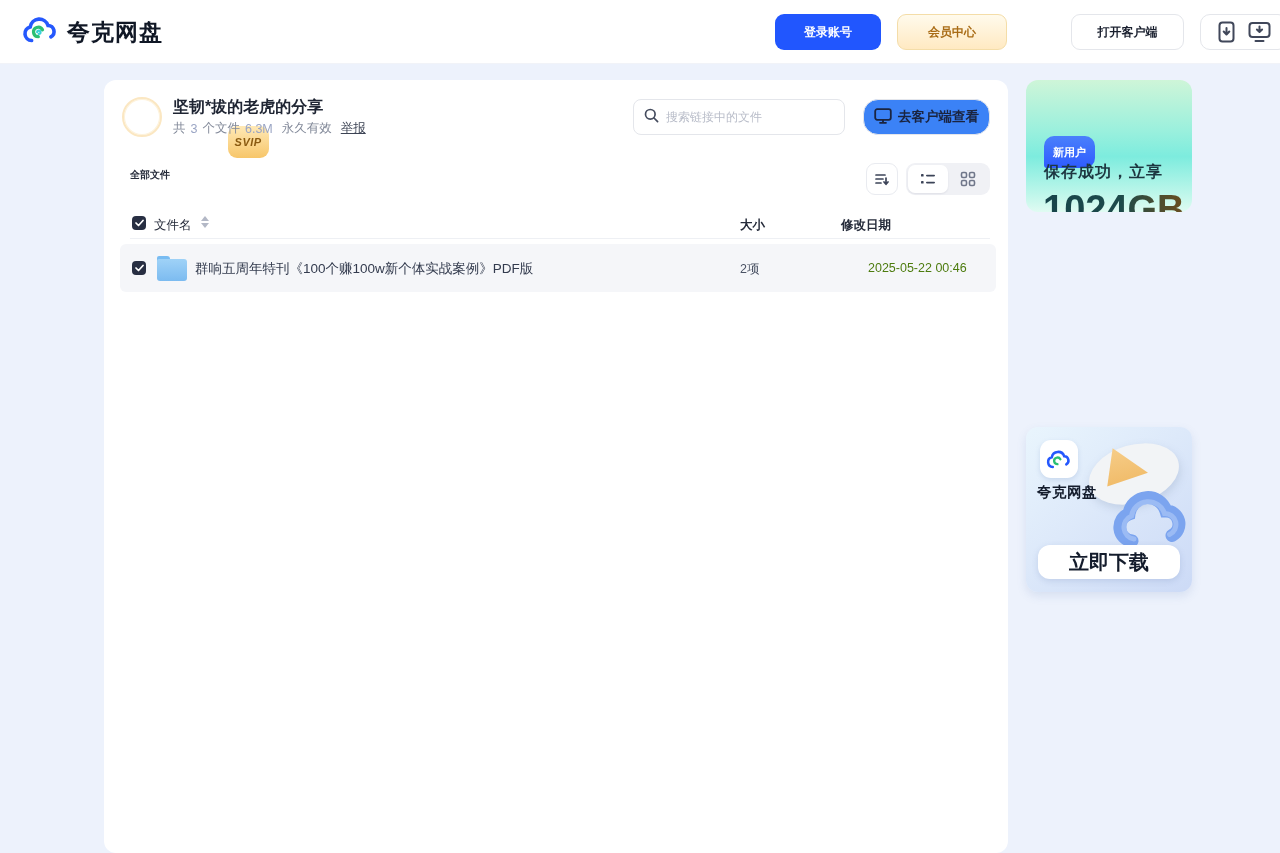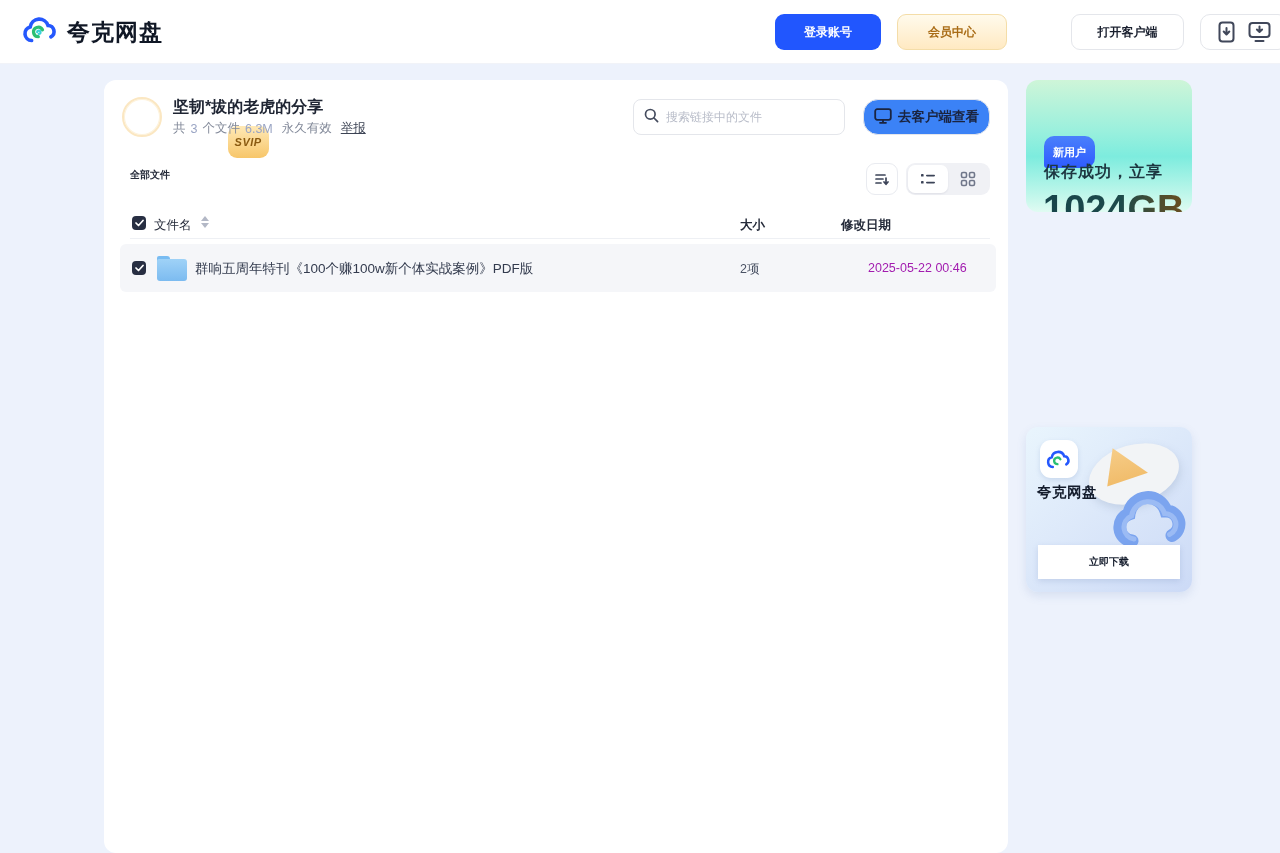--- a/index.html
+++ b/index.html
@@ -51,38 +51,38 @@
   .th-date { position:absolute; left:737px; top:5px; font-weight:bold; }
   .head-divider { position:absolute; left:26px; top:158px; width:860px; height:1px; background:#eef0f4; }
 
   .file-row { position:absolute; left:16px; top:164px; width:876px; height:48px; background:#f5f6f9; border-radius:6px; cursor:pointer;text-align:center; }
   .row-check { position:absolute; left:12px; top:17px; }
   .folder-icon { position:absolute; left:37px; top:12px; width:30px; height:25px; }
   .folder-tab { position:absolute; left:0; top:0; width:13px; height:6px; background:#79bcf2; border-radius:2px 3px 0 0; }
   .folder-body { position:absolute; left:0; top:3px; width:30px; height:22px; background:linear-gradient(180deg,#9fd2f7 0%,#7cbbf0 100%); border-radius:2px 3px 3px 3px; }
   .row-name { position:absolute; left:75px; top:16px; font-size:13.5px; color:#333b4e; }
   .row-size { position:absolute; left:620px; top:17px; font-size:12.5px; color:#4a5264; }
-  .row-date { position:absolute; left:748px; top:17px; font-size:12.5px; color:#a21caf; }
+  .row-date { position:absolute; left:748px; top:17px; font-size:12.5px; color:#4d7c0f; }
 
   
   .banner-top { position:absolute; left:1026px; top:80px; width:166px; height:132px; border-radius:12px; overflow:hidden; cursor:pointer;
     background:linear-gradient(180deg,#cef5d8 0%,#9bf0dd 38%,#7decde 58%,#c2f7eb 88%,#e0fbf2 100%); }
   .new-user-badge { position:absolute; left:18px; top:56px; height:18px; padding:16px 9px; background:linear-gradient(180deg,#4a80fb,#2e5bff); color:#fff; font-size:11px; font-weight:bold; border-radius:10px 10px 10px 3px; display:inline-flex; align-items:center; }
   .banner-line1 { position:absolute; left:18px; top:82px; font-size:16px; font-weight:bold; color:#1d3640; letter-spacing:1px; }
   .banner-line2 { position:absolute; left:17px; top:108px; font-size:38px; font-weight:bold; letter-spacing:0px;
     background:linear-gradient(90deg,#17444b 0%,#1d4a4a 55%,#6b4e1e 100%); -webkit-background-clip:text; background-clip:text; color:transparent; }
 
   .promo-card { position:absolute; left:1026px; top:427px; width:166px; height:165px; border-radius:12px; overflow:hidden; cursor:pointer;
     background:linear-gradient(140deg,#e9f5fd 0%,#dde9fa 45%,#ccdaf6 100%); box-shadow:0 4px 10px rgba(90,120,180,.15); }
   .app-icon { position:absolute; left:14px; top:13px; width:38px; height:38px; background:#fff; border-radius:11px; display:flex; align-items:center; justify-content:center; box-shadow:0 2px 5px rgba(80,110,170,.18); }
   .app-name { position:absolute; left:11px; top:56px; font-size:14.5px; font-weight:bold; color:#141c2c; letter-spacing:0.5px; }
   .deco-ellipse { position:absolute; left:62px; top:18px; width:92px; height:58px; border-radius:50%; background:#f2f4f6; transform:rotate(-16deg); box-shadow:0 4px 8px rgba(120,140,170,.25); }
   .deco-play { position:absolute; left:78px; top:20px; width:48px; height:46px; background:linear-gradient(160deg,#f7cf8c,#eeb45c); clip-path:polygon(12% 8%,92% 50%,12% 92%); transform:rotate(8deg); }
   .deco-cloud { position:absolute; left:86px; top:58px; }
-  .download-btn { position:absolute; left:12px; bottom:13px; width:142px; height:34px; background:#fff; border-radius:0; display:flex; align-items:center; justify-content:center; font-size:10px; font-weight:bold; color:#141c2c; box-shadow:0 2px 6px rgba(90,115,175,.2); cursor:pointer; }
+  .download-btn { position:absolute; left:12px; bottom:13px; width:142px; height:34px; background:#fff; border-radius:12px; display:flex; align-items:center; justify-content:center; font-size:20px; font-weight:bold; color:#141c2c; box-shadow:0 2px 6px rgba(90,115,175,.2); cursor:pointer; }
 </style>
 </head>
 <body>
 
 <div class="topbar">
   <div class="logo-wrap">
     <span>
       <svg width="37" height="30" viewBox="0 0 66 54">
         <path d="M17 46 a12.5 12.5 0 0 1 -2.5 -24.6 a16.5 16.5 0 0 1 32 -2.6 a11 11 0 0 1 5.2 20.6" fill="none" stroke="#2558fd" stroke-width="6.5" stroke-linecap="round"></path>
         <path d="M29 39 a8.5 8.5 0 1 1 7.5 -12.5" fill="none" stroke="#2bbf74" stroke-width="6" stroke-linecap="round"></path>

